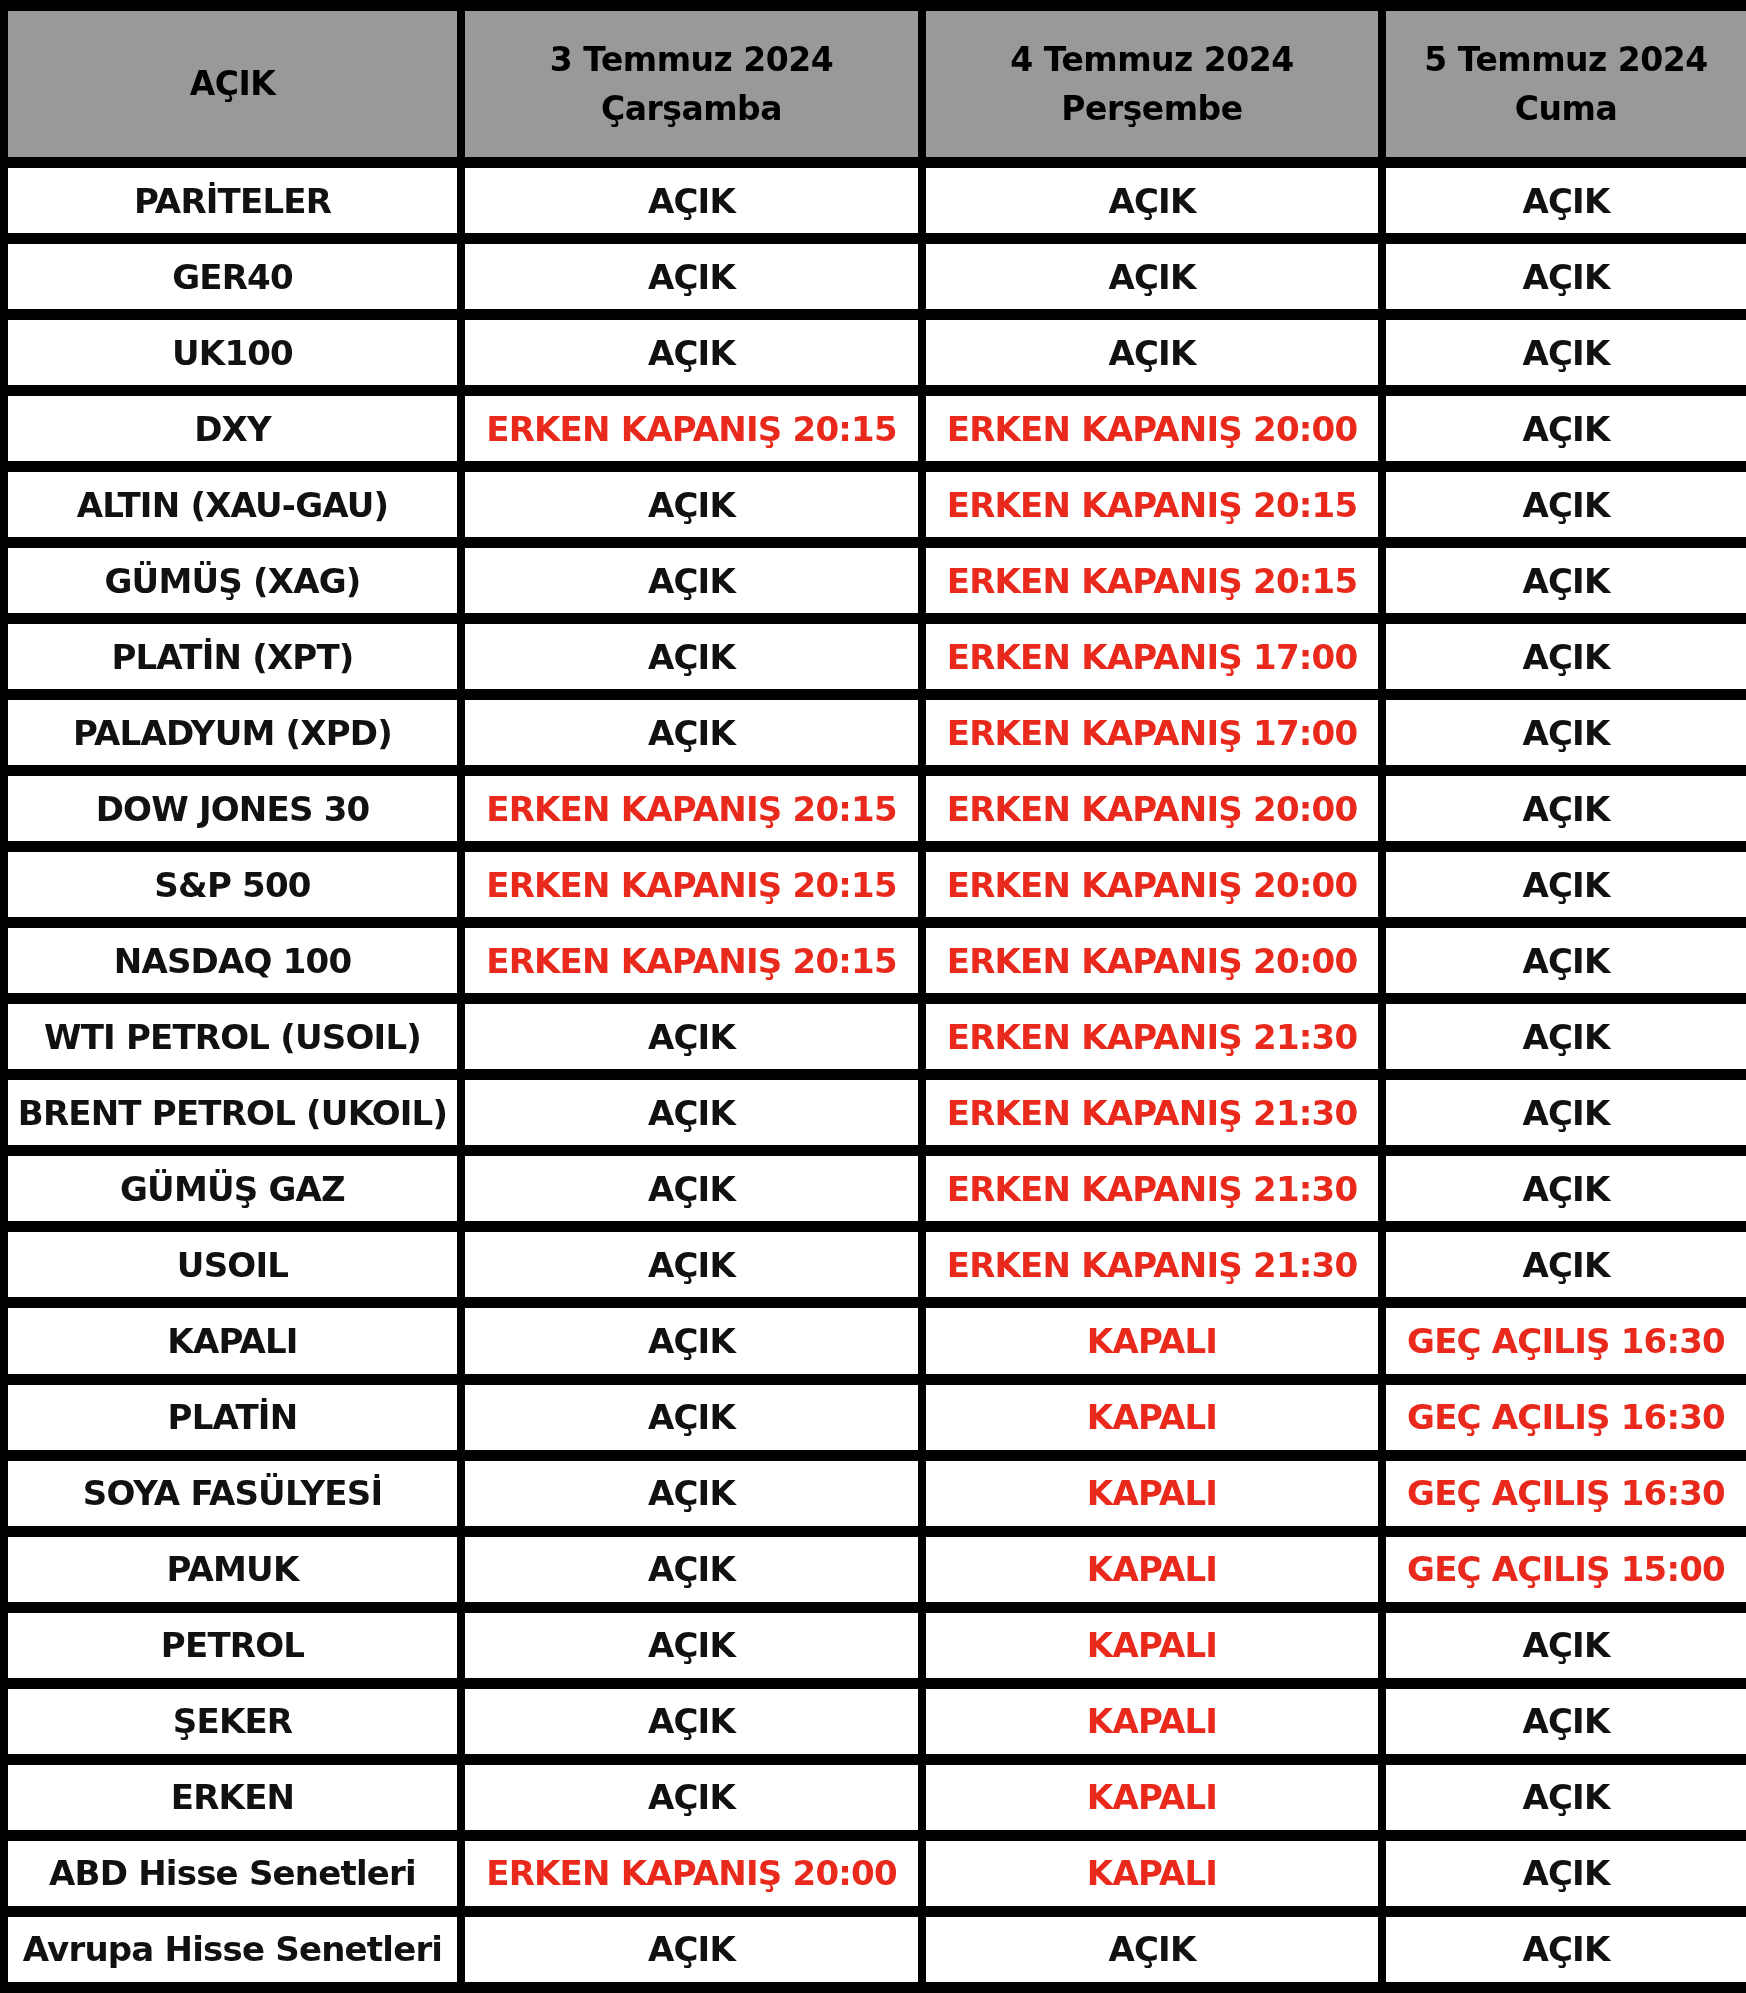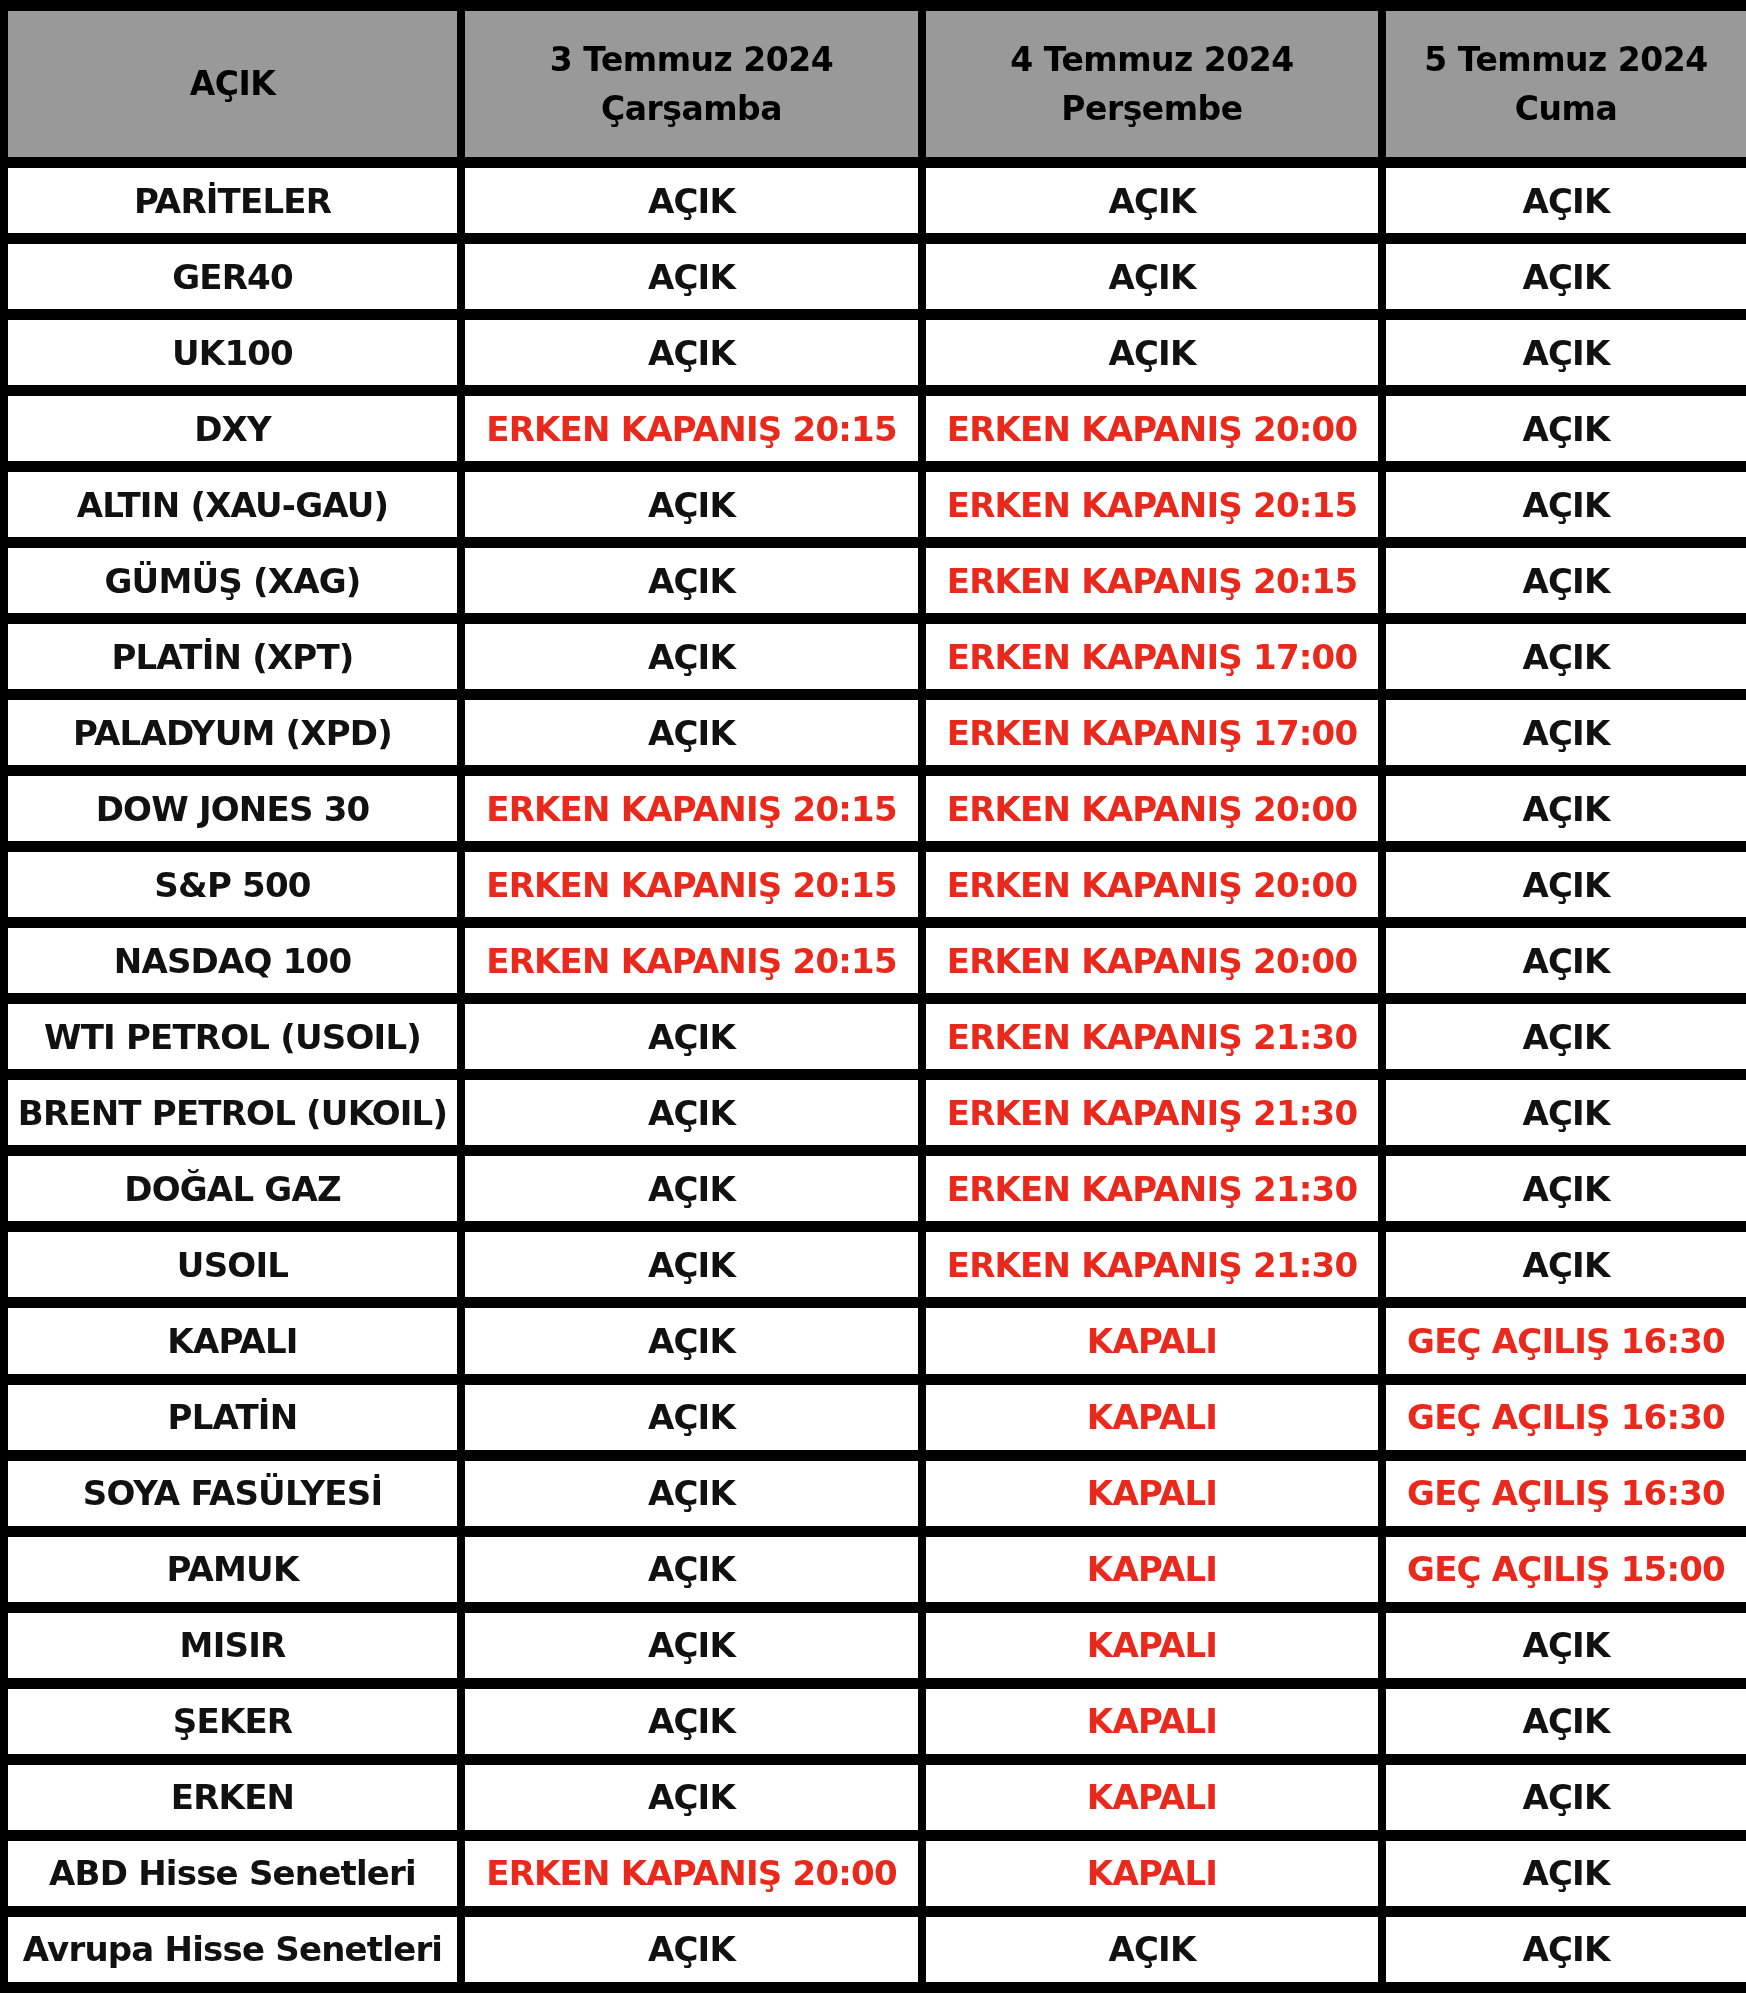--- a/index.html
+++ b/index.html
@@ -145,21 +145,21 @@
     <td class="status alert">ERKEN KAPANIŞ 21:30</td>
     <td class="status">AÇIK</td>
   </tr>
       <tr>
     <td class="product">BRENT PETROL (UKOIL)</td>
     <td class="status">AÇIK</td>
     <td class="status alert">ERKEN KAPANIŞ 21:30</td>
     <td class="status">AÇIK</td>
   </tr>
       <tr>
-    <td class="product">DOĞAL GAZ</td>
+    <td class="product">GÜMÜŞ GAZ</td>
     <td class="status">AÇIK</td>
     <td class="status alert">ERKEN KAPANIŞ 21:30</td>
     <td class="status">AÇIK</td>
   </tr>
       <tr>
     <td class="product">USOIL</td>
     <td class="status">AÇIK</td>
     <td class="status alert">ERKEN KAPANIŞ 21:30</td>
     <td class="status">AÇIK</td>
   </tr>
@@ -181,21 +181,21 @@
     <td class="status alert">KAPALI</td>
     <td class="status alert">GEÇ AÇILIŞ 16:30</td>
   </tr>
       <tr>
     <td class="product">PAMUK</td>
     <td class="status">AÇIK</td>
     <td class="status alert">KAPALI</td>
     <td class="status alert">GEÇ AÇILIŞ 15:00</td>
   </tr>
       <tr>
-    <td class="product">MISIR</td>
+    <td class="product">PETROL</td>
     <td class="status">AÇIK</td>
     <td class="status alert">KAPALI</td>
     <td class="status">AÇIK</td>
   </tr>
       <tr>
     <td class="product">ŞEKER</td>
     <td class="status">AÇIK</td>
     <td class="status alert">KAPALI</td>
     <td class="status">AÇIK</td>
   </tr>

